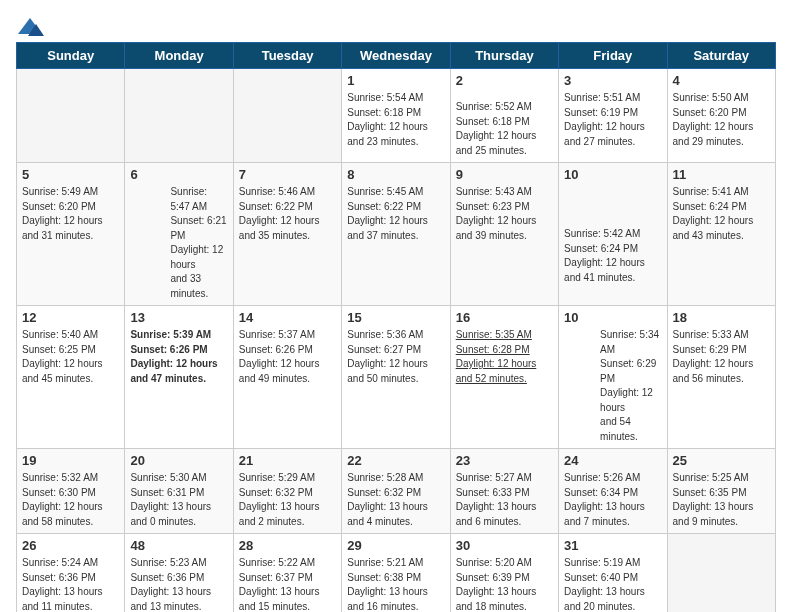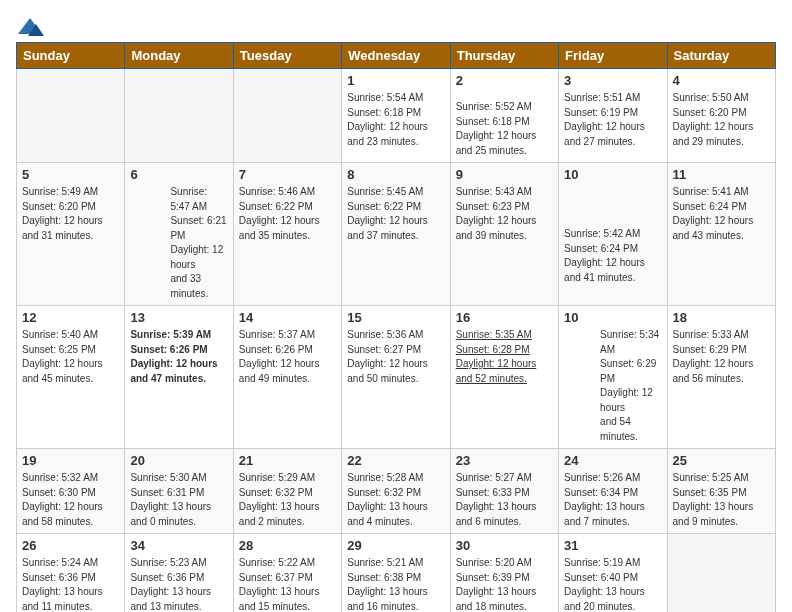--- a/index.html
+++ b/index.html
@@ -37,23 +37,23 @@
       font-size: 15px;
       color: #333;
       font-weight: bold;
     }
     .calendar {
       width: 100%;
       border-collapse: collapse;
       border: 1px solid #ccc;
     }
     .calendar th {
-      background-color: #a16207;
+      background-color: #0c4a6e;
       color: white;
-      text-align: left;
+      text-align: center;
       padding: 5px 6px;
       font-size: 13px;
       border: 1px solid #2060a0;
     }
     .calendar td {
       vertical-align: top;
       border: 1px solid #ccc;
       padding: 4px 5px;
       width: calc(100% / 7);
       min-height: 80px;
@@ -304,21 +304,21 @@
         </tr>
         <tr>
           <td>
             <span class="day-number">26</span>
             <div class="day-info" style="white-space: pre-line;">Sunrise: 5:24 AM
 Sunset: 6:36 PM
 Daylight: 13 hours
 and 11 minutes.</div>
           </td>
           <td>
-            <span class="day-number">34</span>
+            <span class="day-number">48</span>
             <div class="day-info" style="white-space: pre-line;">Sunrise: 5:23 AM
 Sunset: 6:36 PM
 Daylight: 13 hours
 and 13 minutes.</div>
           </td>
           <td>
             <span class="day-number">28</span>
             <div class="day-info" style="white-space: pre-line;">Sunrise: 5:22 AM
 Sunset: 6:37 PM
 Daylight: 13 hours

